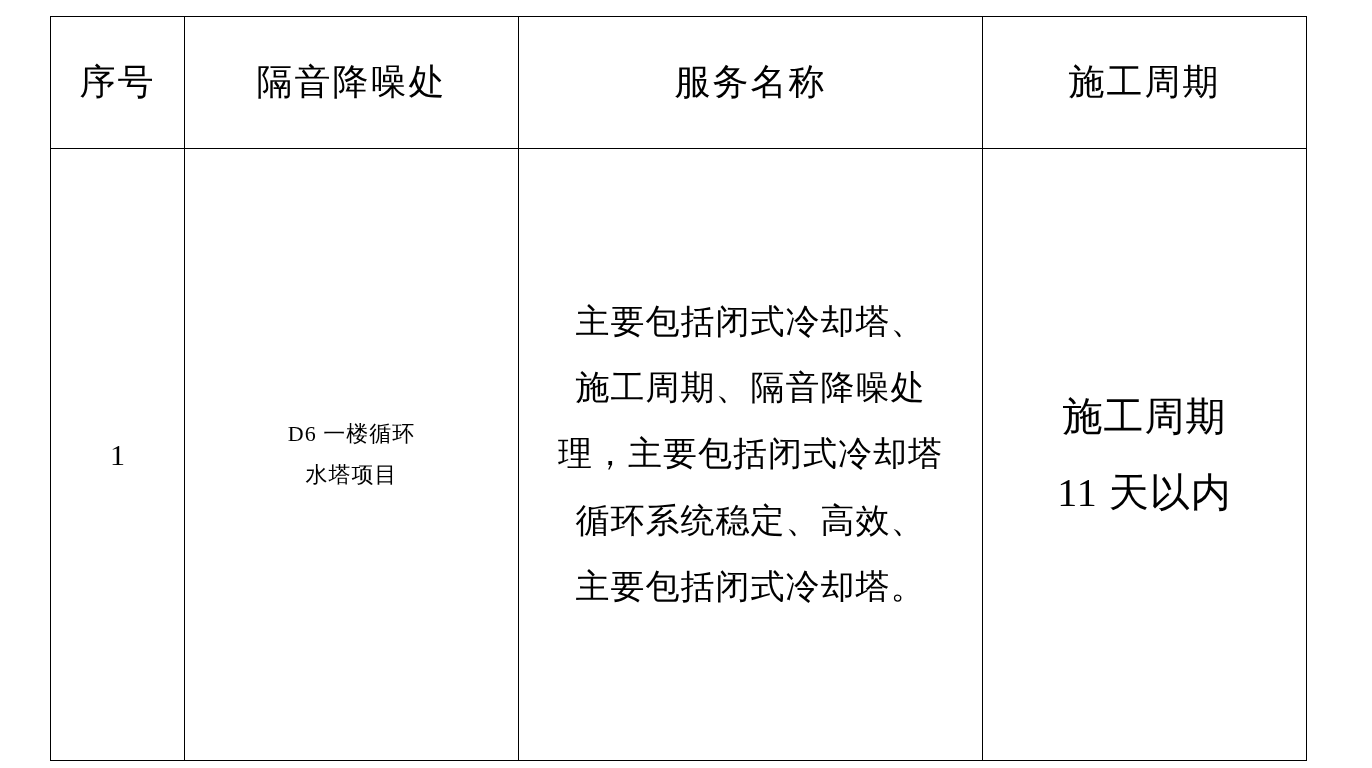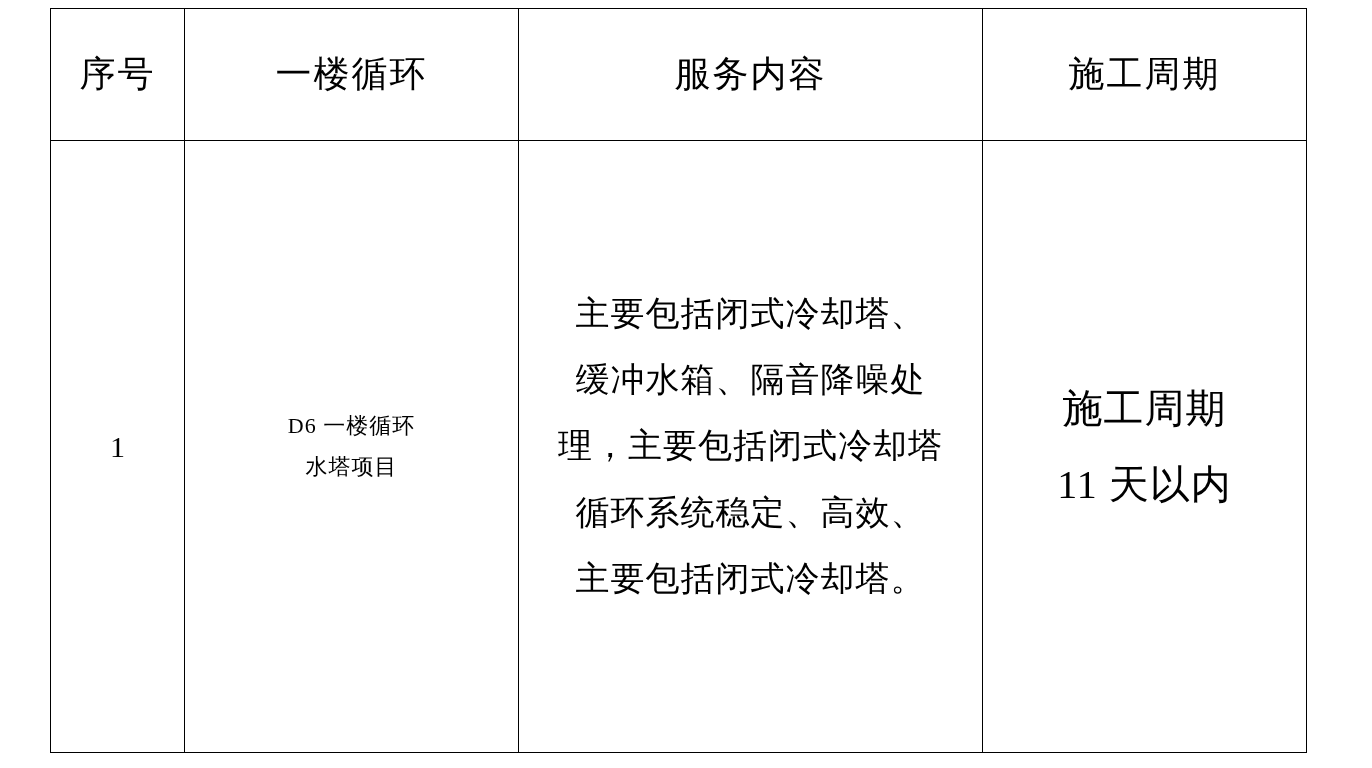--- a/index.html
+++ b/index.html
@@ -17,21 +17,21 @@
   .page {
     position: relative;
     width: 1372px;
     height: 768px;
     background: #ffffff;
     box-sizing: border-box;
   }
   .table-wrap {
     position: absolute;
     left: 50px;
-    top: 8px;
+    top: 16px;
     width: 1256px;
     height: 752px;
   }
   table.doc-table {
     border-collapse: collapse;
     width: 100%;
     table-layout: fixed;
   }
   table.doc-table td {
     border: 1px solid #000000;
@@ -92,33 +92,33 @@
     <table class="doc-table">
       <colgroup>
         <col class="c0">
         <col class="c1">
         <col class="c2">
         <col class="c3">
       </colgroup>
       <tbody>
         <tr class="header-row">
           <td>序号</td>
-          <td>一楼循环</td>
-          <td>服务内容</td>
+          <td>隔音降噪处</td>
+          <td>服务名称</td>
           <td>施工周期</td>
         </tr>
         <tr class="body-row">
           <td class="cell-index">1</td>
           <td class="cell-name">
             <span class="line">D6 一楼循环</span>
             <span class="line">水塔项目</span>
           </td>
           <td class="cell-content">
             <span class="line">主要包括闭式冷却塔、</span>
-            <span class="line">缓冲水箱、隔音降噪处</span>
+            <span class="line">施工周期、隔音降噪处</span>
             <span class="line">理，主要包括闭式冷却塔</span>
             <span class="line">循环系统稳定、高效、</span>
             <span class="line">主要包括闭式冷却塔。</span>
           </td>
           <td class="cell-time">
             <span class="line">施工周期</span>
             <span class="line">11 天以内</span>
           </td>
         </tr>
       </tbody>

